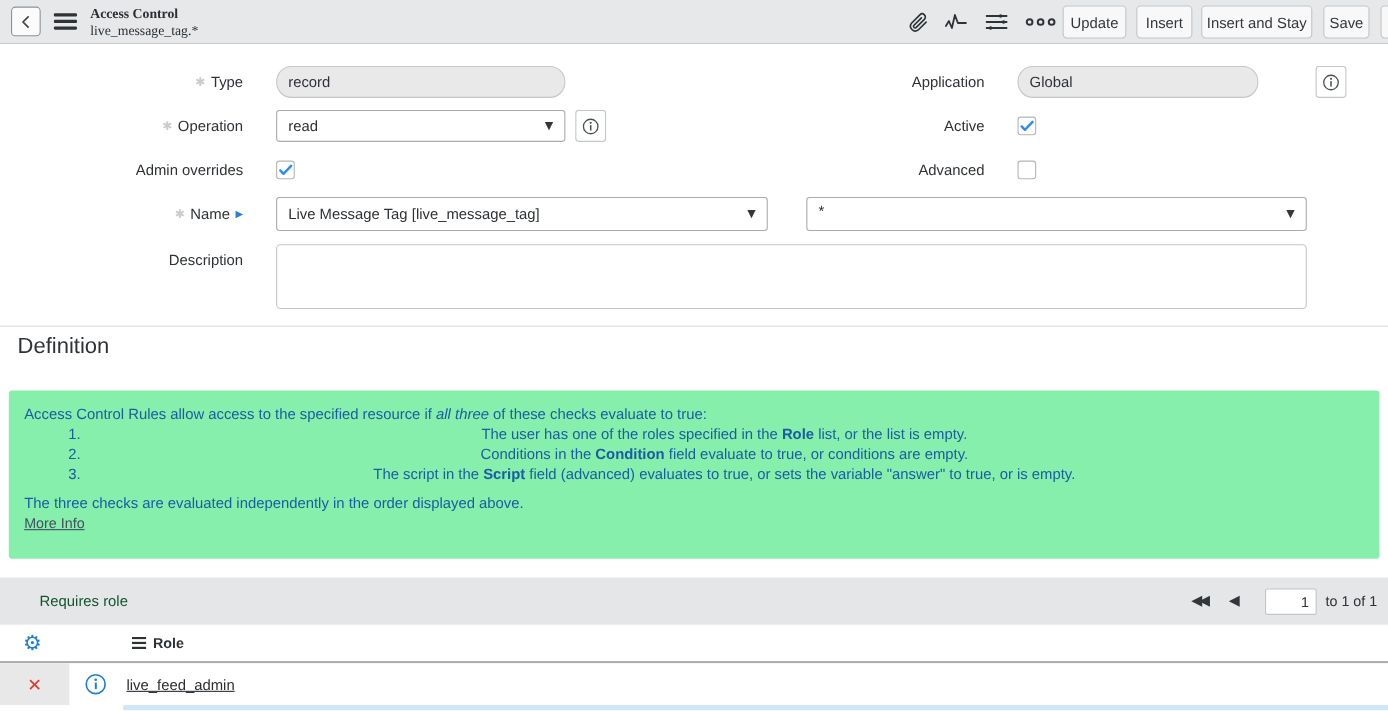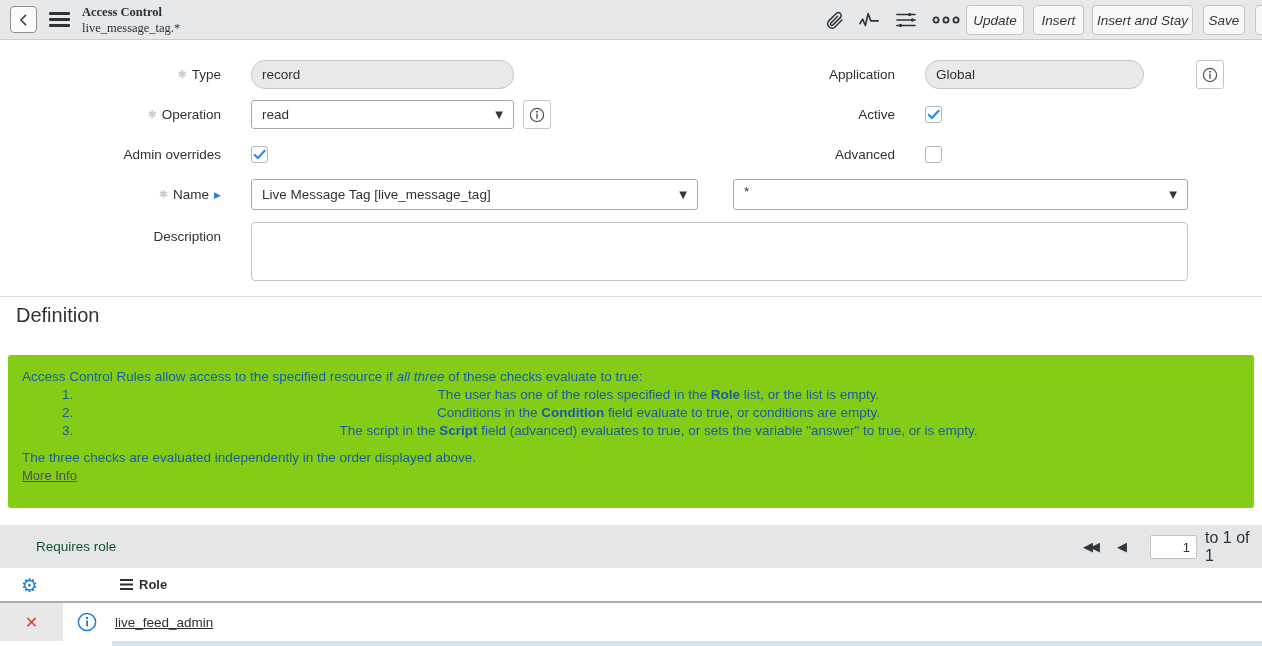--- a/index.html
+++ b/index.html
@@ -9,52 +9,52 @@
 
   
   .header { position:absolute; top:0; left:0; right:0; height:40px; background:#e6e8ea; border-bottom:1px solid #c9cbcd; }
   .back-btn { position:absolute; left:10px; top:6px; width:27px; height:27px; background:#fbfbfb; border:1px solid #8f9296; border-radius:4px; display:flex; align-items:center; justify-content:center; cursor:pointer; }
   .menu-icon { position:absolute; left:49px; top:12px; width:21px; cursor:pointer; }
   .menu-icon i { display:block; height:3px; background:#2f3337; border-radius:1px; margin-bottom:3px; }
   .title-block { position:absolute; left:82px; top:4px; line-height:16px;font-family:Liberation Serif, serif; }
   .title-block .t1 { font-weight:bold; font-size:12.5px; color:#2b2f33; }
   .title-block .t2 { font-size:12.5px; color:#2b2f33; }
   .tool-icon { position:absolute; top:9px; width:24px; height:22px; display:flex; align-items:center; justify-content:center; cursor:pointer; }
-  .hdr-btn { position:absolute; top:5px; height:30px; background:#f8f8f8; border:1px solid #c3c5c7; border-radius:4px; font-size:13.5px; color:#33383c; display:flex; align-items:center; justify-content:center; font-family:"Liberation Sans",sans-serif; cursor:pointer;font-style:italic; }
+  .hdr-btn { position:absolute; top:5px; height:30px; background:#f8f8f8; border:1px solid #c3c5c7; border-radius:4px; font-size:13.5px; color:#33383c; display:flex; align-items:center; justify-content:center; font-family:"Liberation Sans",sans-serif; cursor:pointer; }
 
   
   .field-label { position:absolute; height:29px; display:flex; align-items:center; justify-content:flex-end; gap:5px; font-size:13.5px; color:#2e3236; }
   .mandatory { color:#c9cbcd; font-size:11px; font-family:"DejaVu Sans",sans-serif; }
   .ro-input { position:absolute; height:29px; background:#e9e9e9; border:1px solid #c5c7c9; border-radius:14px; display:flex; align-items:center; padding:0 10px; font-size:13.5px; color:#2e3236; }
   .sel { position:absolute; height:29px; background:#fff; border:1px solid #a9acaf; border-radius:3px; display:flex; align-items:center; justify-content:space-between; padding:0 10px; font-size:13.5px; color:#2e3236; cursor:pointer; }
   .sel .arrow { font-size:10px; color:#33373b; font-family:"DejaVu Sans",sans-serif; }
   .info-btn { position:absolute; width:28px; height:29px; background:#fff; border:1px solid #c3c5c7; border-radius:3px; display:flex; align-items:center; justify-content:center; cursor:pointer; }
   .checkbox { position:absolute; width:17px; height:17px; background:#fff; border:1px solid #b3b6b8; border-radius:3px; display:flex; align-items:center; justify-content:center; cursor:pointer; }
   .expand-tri { color:#2a7de1; font-size:9px; font-family:"DejaVu Sans",sans-serif; cursor:pointer; }
   .descr-area { position:absolute; left:251px; top:222px; width:937px; height:59px; border:1px solid #c3c5c7; border-radius:4px; resize:none; font-family:"Liberation Sans",sans-serif; font-size:13.5px; padding:6px 8px; color:#2e3236; }
 
   .section-divider { position:absolute; top:296px; left:0; right:0; border-top:1px solid #d9dbdd; }
 
   
   .def-heading { position:absolute; left:16px; top:304px; font-size:20px; font-weight:500; color:#2e3236; }
-  .info-box { position:absolute; left:8px; top:355px; width:1246px; height:153px; background:#84cc16; border-radius:3px; padding:13px 14px; font-size:13.5px; color:#1a5da2; line-height:18px; }
+  .info-box { position:absolute; left:8px; top:355px; width:1246px; height:153px; background:#86efac; border-radius:3px; padding:13px 14px; font-size:13.5px; color:#1a5da2; line-height:18px; }
   .info-box ol { margin:0; padding-left:55px;text-align:center; }
   .info-box b { font-weight:bold; }
   .info-box .em { font-style:italic; }
   .info-footer { margin-top:9px; }
   .more-info { display:inline-block; margin-top:0; color:#44505d; text-decoration:underline; font-size:13px; cursor:pointer; }
 
   
   .list-bar { position:absolute; top:525px; left:0; right:0; height:43px; background:#e4e6e8; }
   .list-title { position:absolute; left:36px; top:0; height:43px; display:flex; align-items:center; font-size:13.5px; color:#14532d; }
   .pg-icon { position:absolute; top:0; height:43px; display:flex; align-items:center; font-size:13px; color:#33373b; font-family:"DejaVu Sans",sans-serif; cursor:pointer; }
   .pg-first { left:1083px; letter-spacing:-3px; }
   .pg-prev { left:1117px; }
   .pg-input { position:absolute; left:1150px; top:10px; width:47px; height:24px; border:1px solid #c3c5c7; border-radius:2px; background:#fff; text-align:right; padding-right:6px; font-size:13px; font-family:"Liberation Sans",sans-serif; color:#2e3236; }
-  .pg-range { position:absolute; left:1205px; top:0; height:43px; display:flex; align-items:center; font-size:16px; color:#2e3236; }
+  .pg-range { position:absolute; left:1205px; top:0; height:43px; display:flex; align-items:center; font-size:13px; color:#2e3236; }
 
   .grid-header { position:absolute; top:568px; left:0; right:0; height:35px; background:#fff; border-bottom:2px solid #a8abae; }
   .gear { position:absolute; left:21px; top:4px; font-size:19px; color:#1d7fd1; font-family:"DejaVu Sans",sans-serif; cursor:pointer; line-height:26px; }
   .role-col-head { position:absolute; left:120px; top:0; height:33px; display:flex; align-items:center; gap:6px; cursor:pointer; }
   .role-col-head .lbl { font-size:13px; font-weight:bold; color:#2e3236; }
 
   .grid-row { position:absolute; top:603px; left:0; right:0; height:38px; background:#fff; }
   .row-del-cell { position:absolute; left:0; top:0; width:63px; height:38px; background:#e8e8e8; display:flex; align-items:center; justify-content:center; }
   .del-x { color:#e23a2e; font-size:16px; font-weight:bold; font-family:"DejaVu Sans",sans-serif; cursor:pointer; }
   .row-info { position:absolute; left:77px; top:9px; cursor:pointer; }

